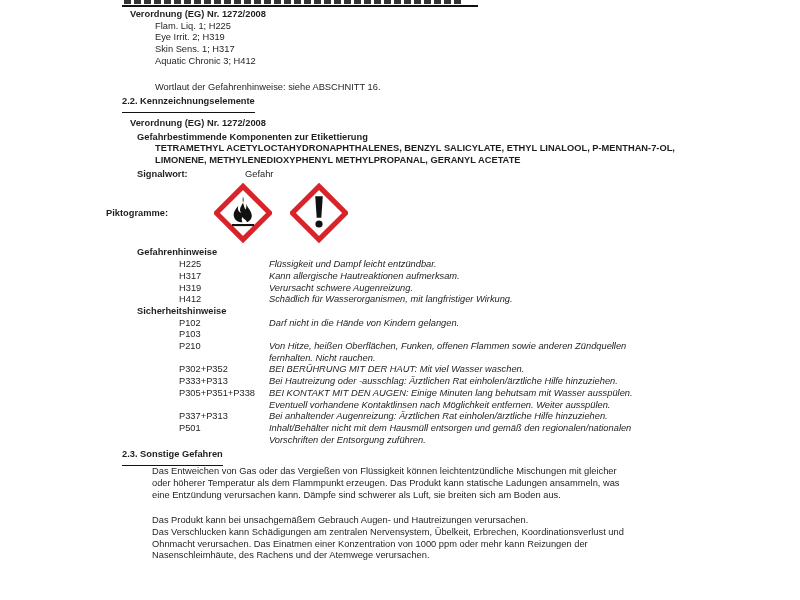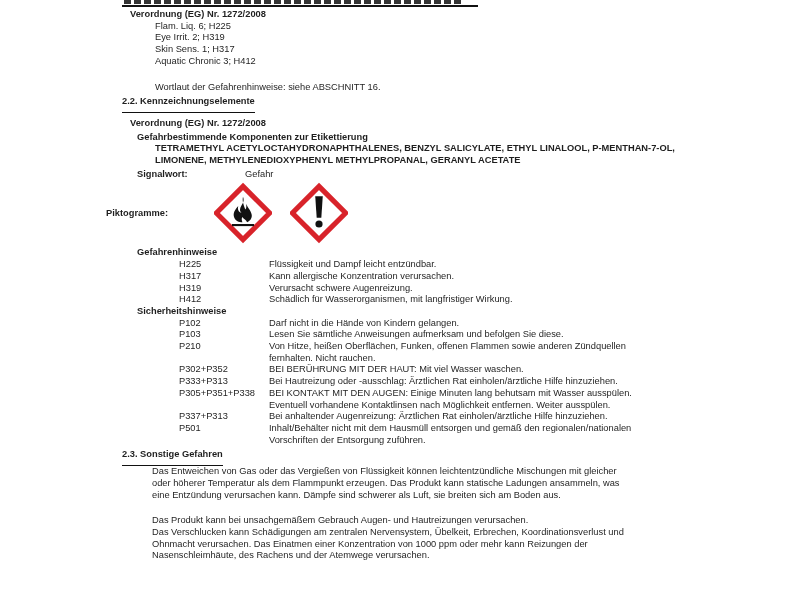--- a/index.html
+++ b/index.html
@@ -27,36 +27,36 @@
   .subhead{margin:2px 0 0 137px;font-weight:bold;}
   .comptext{margin-left:155px;width:545px;font-weight:bold;}
   .labelrow{display:flex;margin:2px 0 0 137px;align-items:center;}
   .labelrow .lab{width:108px;flex:none;font-weight:bold;}
   .picto-row{display:flex;margin:2px 0 0 106px;align-items:center;}
   .picto-row .lab{width:108px;flex:none;font-weight:bold;}
   .picto-box{display:flex;gap:18px;height:62px;}
   .picto-box svg{display:block;}
   .coderow{display:flex;margin-left:155px;}
   .coderow .code{width:90px;flex:none;margin-left:24px;}
-  .coderow .desc{width:390px;}
+  .coderow .desc{width:390px;font-style:italic;}
   .mt12{margin-top:0;}
   .mt3{margin-top:3px;}
   .para{margin-left:152px;width:472px;}
   .para.gap{margin-top:14px;}
 </style>
 </head>
 <body>
 
 <div class="page">
 
   <div class="cutoff"></div>
 
   <div class="b reg1">Verordnung (EG) Nr. 1272/2008</div>
 
-  <div class="ind1">Flam. Liq. 6; H225</div>
+  <div class="ind1">Flam. Liq. 1; H225</div>
   <div class="ind1">Eye Irrit. 2; H319</div>
   <div class="ind1">Skin Sens. 1; H317</div>
   <div class="ind1">Aquatic Chronic 3; H412</div>
 
   <div class="ind1 wortlaut">Wortlaut der Gefahrenhinweise: siehe ABSCHNITT 16.</div>
 
   <div class="h2"><span class="u">2.2. Kennzeichnungselemente</span></div>
 
   <div class="reg2">Verordnung (EG) Nr. 1272/2008</div>
 
@@ -87,40 +87,39 @@
   </div>
 
   <div class="subhead mt3">Gefahrenhinweise</div>
 
   <div class="coderow">
     <span class="code">H225</span>
     <span class="desc">Flüssigkeit und Dampf leicht entzündbar.</span>
   </div>
   <div class="coderow">
     <span class="code">H317</span>
-    <span class="desc">Kann allergische Konzentration verursachen.</span>
+    <span class="desc">Kann allergische Hautreaktionen aufmerksam.</span>
   </div>
   <div class="coderow">
     <span class="code">H319</span>
     <span class="desc">Verursacht schwere Augenreizung.</span>
   </div>
   <div class="coderow">
     <span class="code">H412</span>
     <span class="desc">Schädlich für Wasserorganismen, mit langfristiger Wirkung.</span>
   </div>
 
   <div class="subhead mt12">Sicherheitshinweise</div>
 
   <div class="coderow">
     <span class="code">P102</span>
     <span class="desc">Darf nicht in die Hände von Kindern gelangen.</span>
   </div>
   <div class="coderow">
     <span class="code">P103</span>
-    <span class="desc">Lesen Sie sämtliche Anweisungen aufmerksam und befolgen Sie diese.</span>
   </div>
   <div class="coderow">
     <span class="code">P210</span>
     <span class="desc">Von Hitze, heißen Oberflächen, Funken, offenen Flammen sowie anderen Zündquellen fernhalten. Nicht rauchen.</span>
   </div>
   <div class="coderow">
     <span class="code">P302+P352</span>
     <span class="desc">BEI BERÜHRUNG MIT DER HAUT: Mit viel Wasser waschen.</span>
   </div>
   <div class="coderow">

